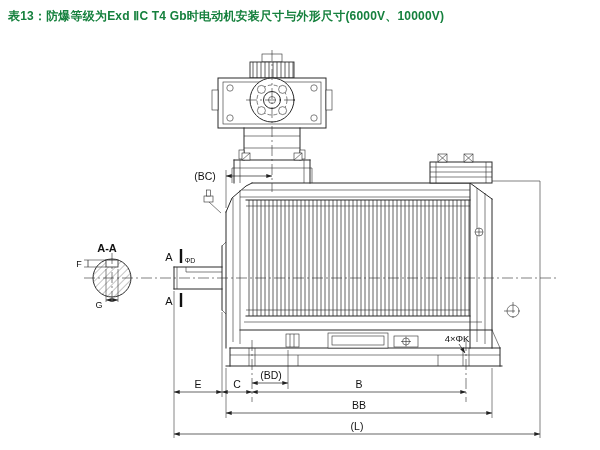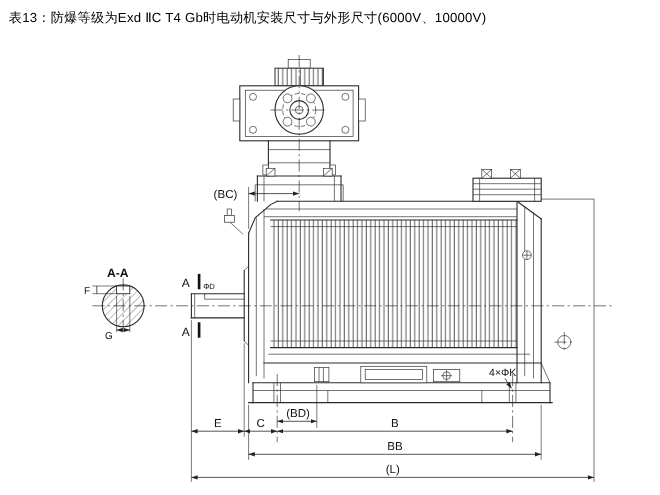--- a/index.html
+++ b/index.html
@@ -1,18 +1,18 @@
 <!DOCTYPE html>
 <html><head>
 <meta charset="utf-8">
 <style>
   html,body{margin:0;padding:0;background:#fff;}
   .stage{position:relative;width:600px;height:450px;background:#fff;overflow:hidden;
          font-family:"Liberation Sans",sans-serif;}
-  .title{position:absolute;left:8px;top:8px;font-size:12px;font-weight:400;color:#000000;
+  .title{position:absolute;left:8px;top:8px;font-size:12px;font-weight:700;color:#15803d;
          white-space:nowrap;letter-spacing:.2px;}
   svg{position:absolute;left:0;top:0;}
   .ln{stroke:#2b2b2b;stroke-width:1;fill:none;stroke-linecap:square;}
   .tn{stroke:#2b2b2b;stroke-width:.6;fill:none;}
   .wf{fill:#fff;}
   .cl{stroke:#2b2b2b;stroke-width:.6;fill:none;stroke-dasharray:11 3 2 3;}
   .dsh{stroke:#2b2b2b;stroke-width:.6;fill:none;stroke-dasharray:4 2;}
   .dim{stroke:#222;stroke-width:.7;fill:none;}
   .ext{stroke:#222;stroke-width:.55;fill:none;}
   .thk{stroke:#111;stroke-width:2.4;fill:none;}

